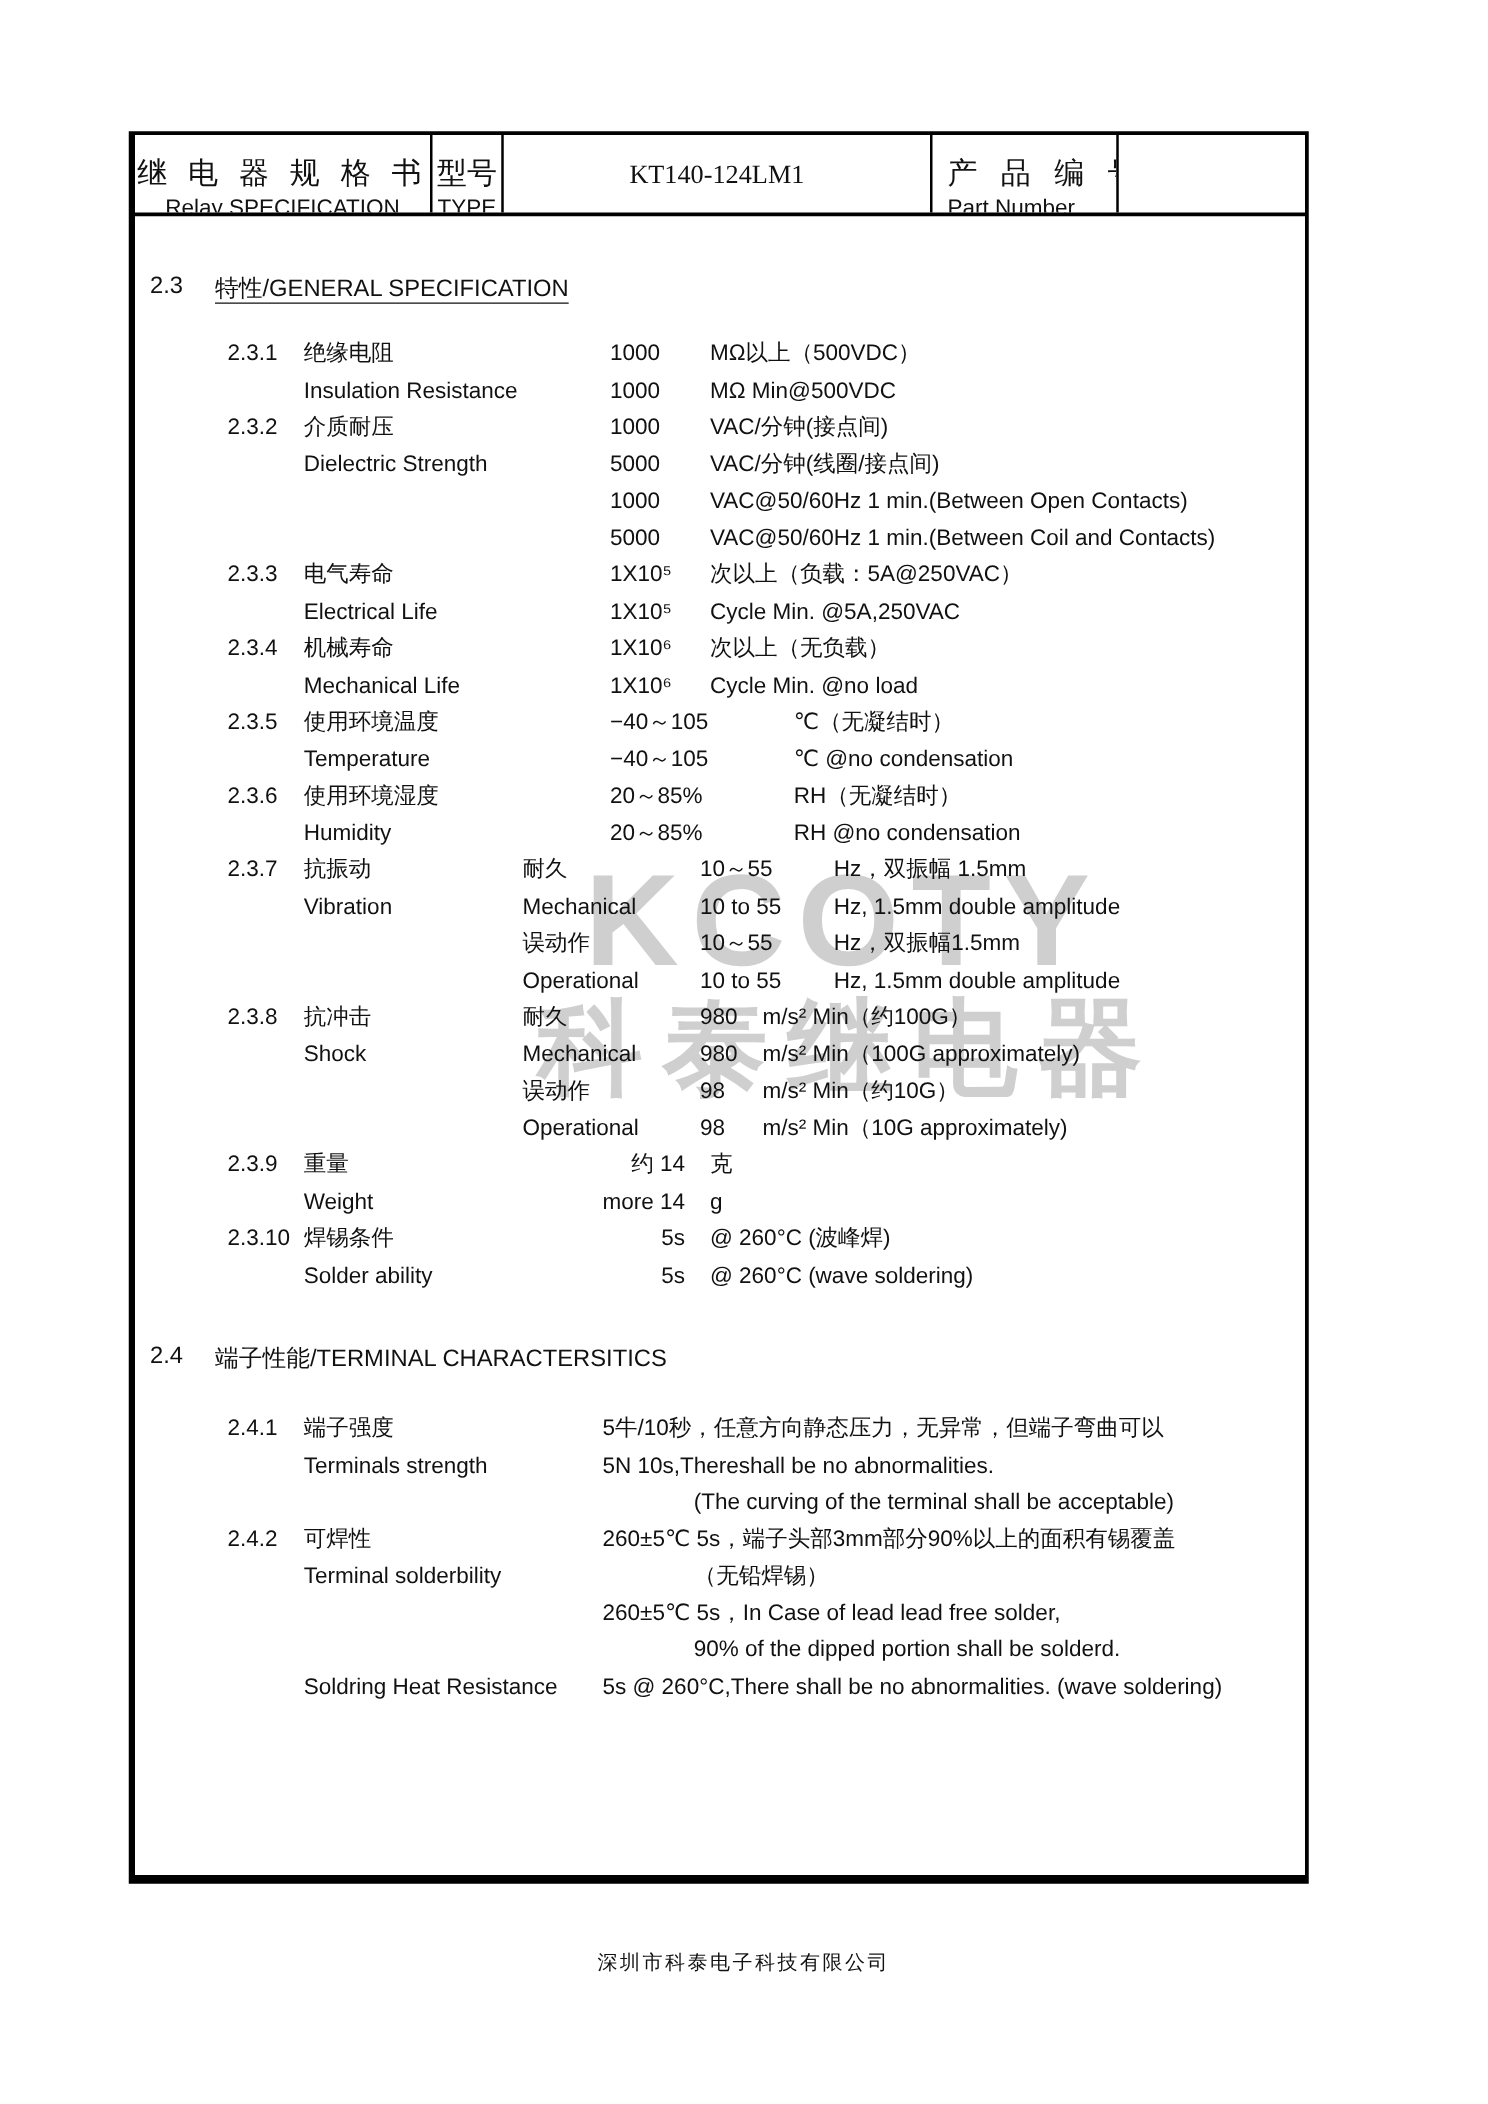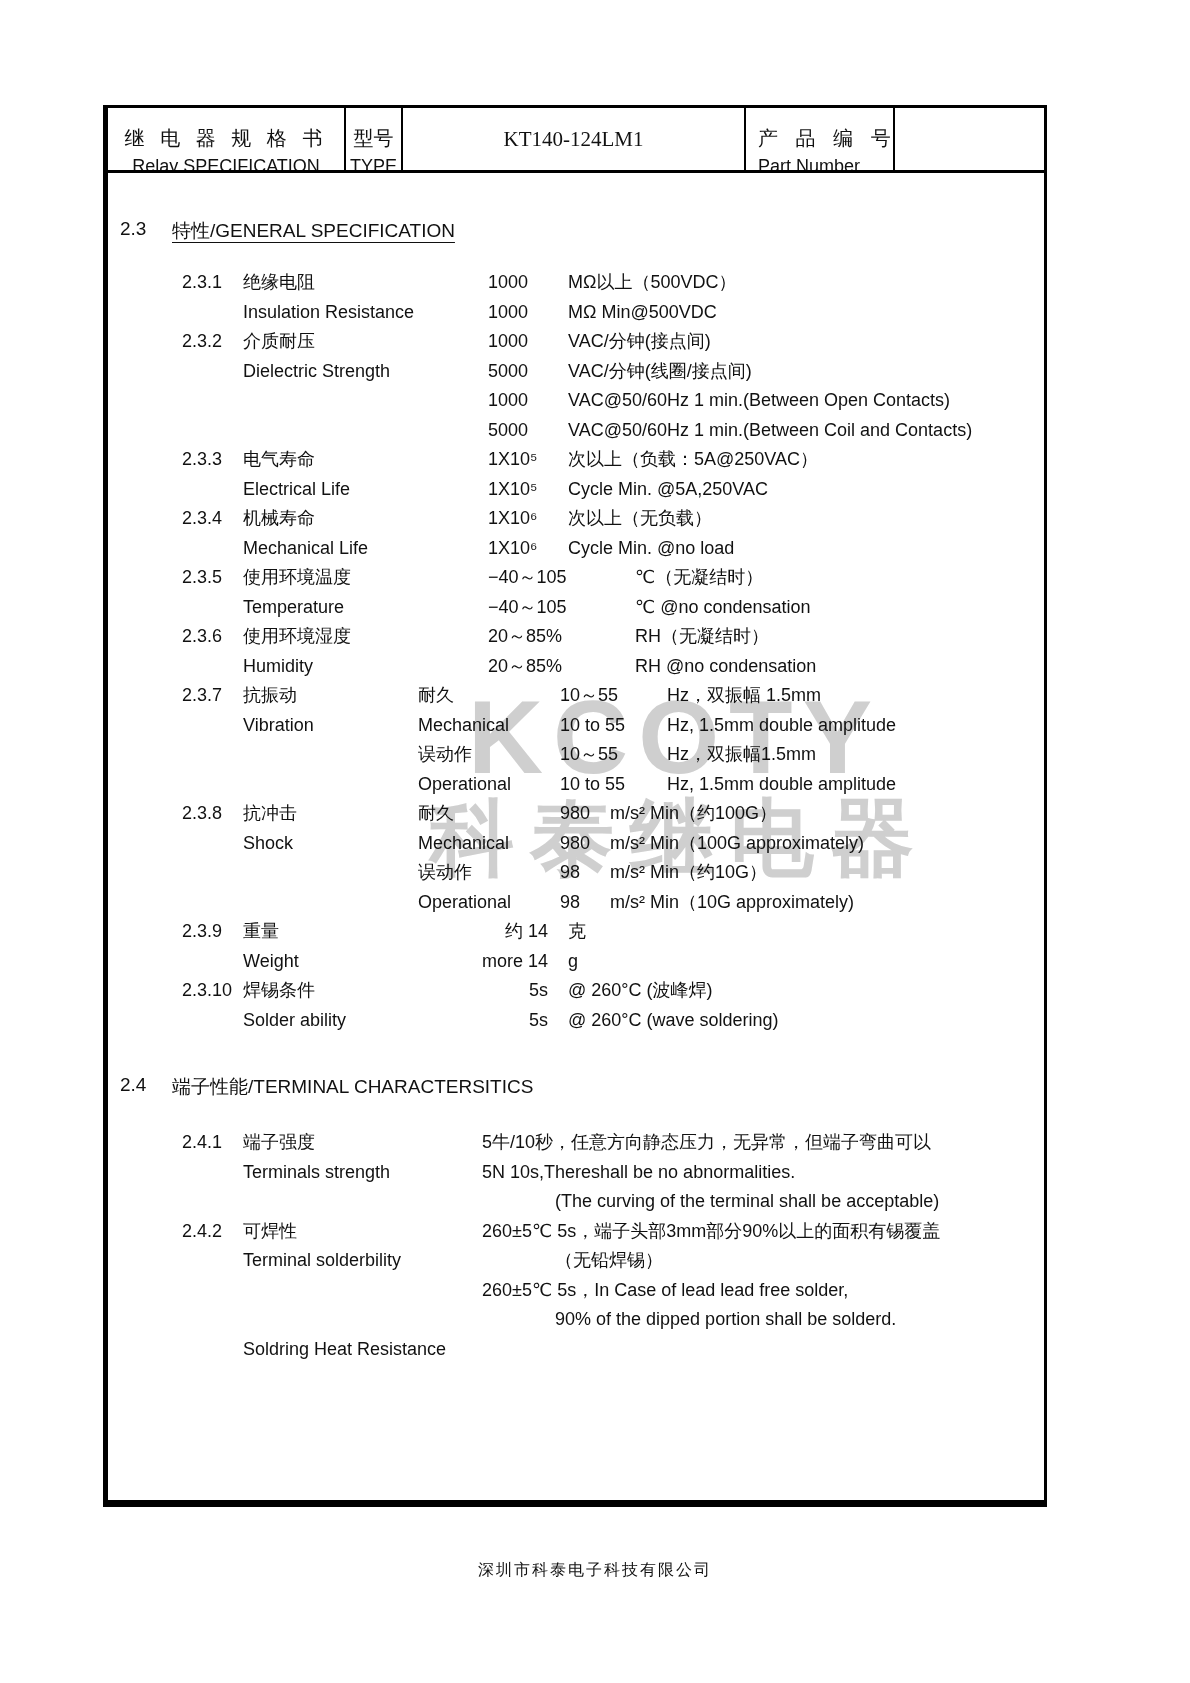--- a/index.html
+++ b/index.html
@@ -35,21 +35,21 @@
     grid-template-columns:238px 57px 343px 149px 1fr;
     height:62px;
     border-bottom:3px solid #000;
   }
   .hdr .cell{
     border-right:2px solid #000;
     display:flex;flex-direction:column;justify-content:center;
     overflow:hidden;white-space:nowrap;
   }
   .hdr .cell:last-child{border-right:none;}
-  .hdr .zh{font-size:20px;letter-spacing:5px;line-height:29px;margin-top:26px;}
+  .hdr .zh{font-size:24px;letter-spacing:5px;line-height:29px;margin-top:26px;}
   .hdr .en{font-size:18px;line-height:27px;}
   .c-title{align-items:center;text-align:center;}
   .c-title .en{letter-spacing:0px;font-size:18px;}
   .c-type{align-items:center;text-align:center;}
   .c-type .zh{letter-spacing:0;}
   .c-model{align-items:center;justify-content:center;font-size:21px;font-family:Liberation Serif, serif;}
   .c-part{padding-left:12px;}
   .c-part .zh{letter-spacing:6px;}
 
   
@@ -295,20 +295,21 @@
           <span class="s-t">（无铅焊锡）</span>
         </div>
         <div class="ln k-t1">
           <span class="s-t">260±5℃ 5s，In Case of lead lead free solder,</span>
         </div>
         <div class="ln k-t2">
           <span class="s-t">90% of the dipped portion shall be solderd.</span>
         </div>
         <div class="ln k-t1">
           <span class="s-l">Soldring Heat Resistance</span>
+          <span class="s-t">5s @ 260°C,There shall be no abnormalities. (wave soldering)</span>
         </div>
       </div>
 
   </div>
 
   <div class="footer">深圳市科泰电子科技有限公司</div>
 
 </div>
 
 </body></html>

